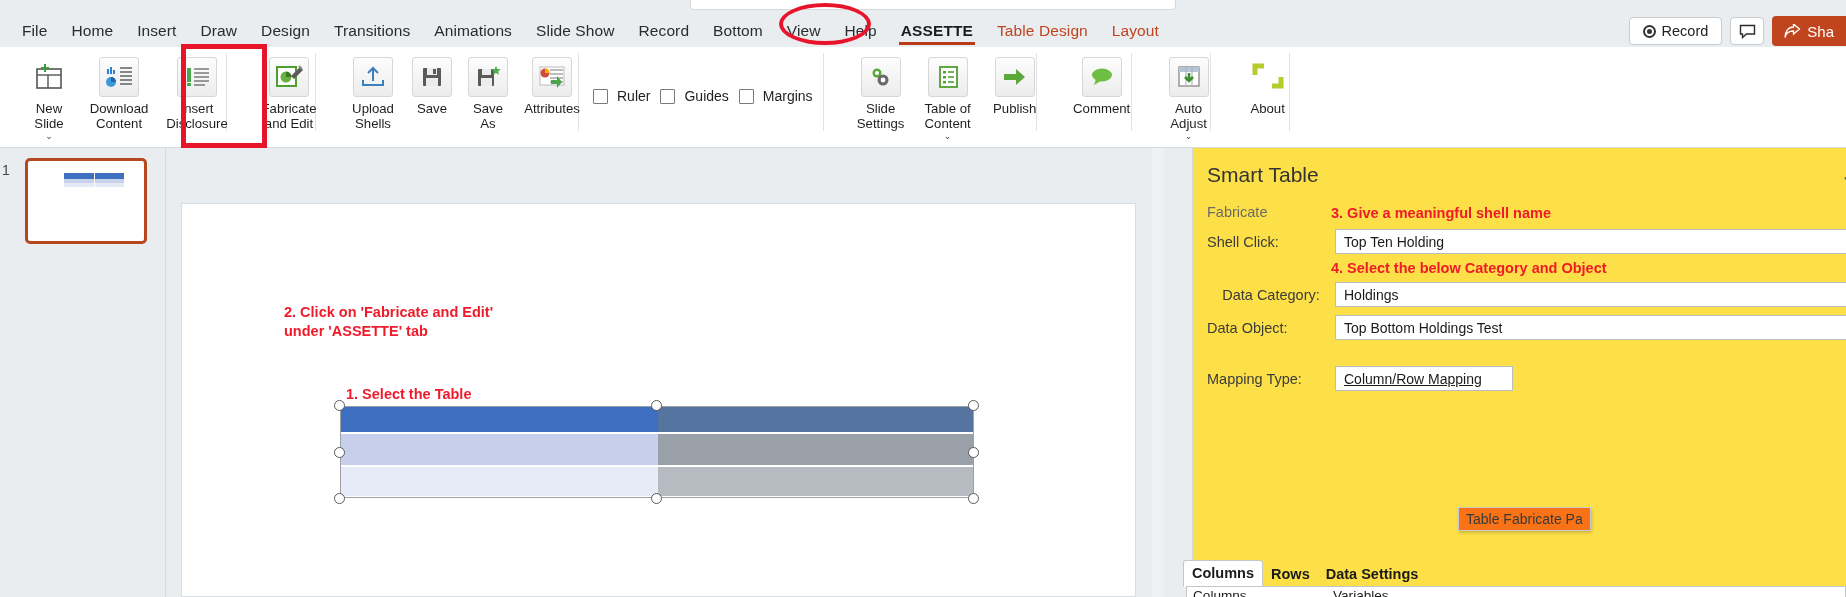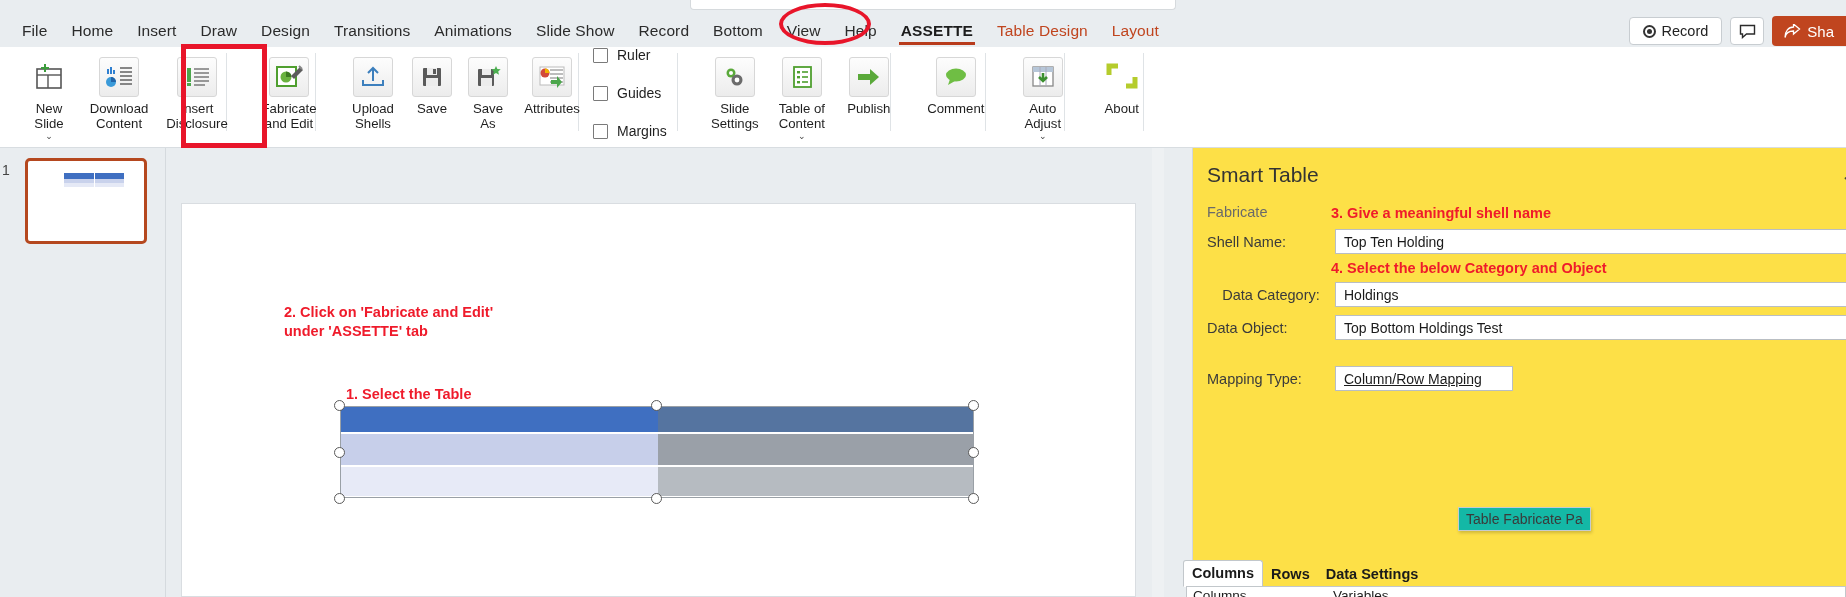--- a/index.html
+++ b/index.html
@@ -101,21 +101,21 @@
   }
   .chev { font-size:9px; color:#444; }
 
   
   .rect-fabricate {
     position:absolute; left:181px; top:44px; width:86px; height:104px;
     border:5px solid #e8152a; pointer-events:none;
   }
 
   
-  .checkgroup { display:flex; flex-direction:column; justify-content:space-between; height:92px; padding:0 2px 0 6px; gap:10px; }
+  .checkgroup { display:flex; flex-direction:row; justify-content:space-between; height:92px; padding:6px 2px 0 6px; gap:10px; }
   .checkrow { display:flex; align-items:center; gap:9px; cursor:pointer; }
   .cbox { width:15px; height:15px; border:1px solid #7a7a7a; background:#fff; border-radius:1px; }
   .clabel { font-size:14px; color:#1f1f1f; }
 
   
   .workspace { position:absolute; left:0; top:148px; width:1846px; height:449px; background:#e9edf0; }
 
   
   .thumbpane { position:absolute; left:0; top:0; width:166px; height:449px; background:#e9edf0; border-right:1px solid #d5dade; }
   .thumbnum { position:absolute; left:2px; top:14px; font-size:14px; color:#444; }
@@ -178,21 +178,21 @@
   .field-label { font-size:14.5px; color:#3b3b3b; width:128px; }
   .field-label.muted { color:#6a6a6a; }
   .field-input {
     height:25px; background:#fff; border:1px solid #b9bec3;
     font-size:14px; color:#1a1a1a; display:flex; align-items:center;
     padding:0 8px;
   }
 
   .tooltip {
     position:absolute; left:1458px; top:359px; height:24px;
-    background:#14b8a6; border:1px solid #c6cbcf;
+    background:#f97316; border:1px solid #c6cbcf;
     box-shadow:1px 2px 3px rgba(0,0,0,.18);
     font-size:14px; color:#3a3a3a; display:flex; align-items:center;
     padding:0 7px; white-space:nowrap;
   }
 
   
   .pane-tabs { position:absolute; left:1183px; top:412px; display:flex; align-items:flex-end; }
   .ptab {
     font-size:14.5px; font-weight:bold; color:#1a1a1a; padding:4px 8px 5px 8px;
     cursor:pointer; background:transparent;
@@ -567,21 +567,21 @@
       </div>
 
       <div class="tp-body">
 
         <div class="field-row" style="left:14px; top:8px;">
           <div class="field-label muted">Fabricate</div>
         </div>
         <div class="anno" style="left:138px; top:8px;">3. Give a meaningful shell name</div>
 
         <div class="field-row" style="left:14px; top:33px;">
-          <div class="field-label">Shell Name:</div>
+          <div class="field-label">Shell Click:</div>
           <div class="field-input" style="width:528px;">Top Ten Holding</div>
         </div>
 
         <div class="anno" style="left:138px; top:63px;">4. Select the below Category and Object</div>
 
         <div class="field-row" style="left:14px; top:86px;text-align:center;">
           <div class="field-label">Data Category:</div>
           <div class="field-input" style="width:528px;">Holdings</div>
         </div>
 

